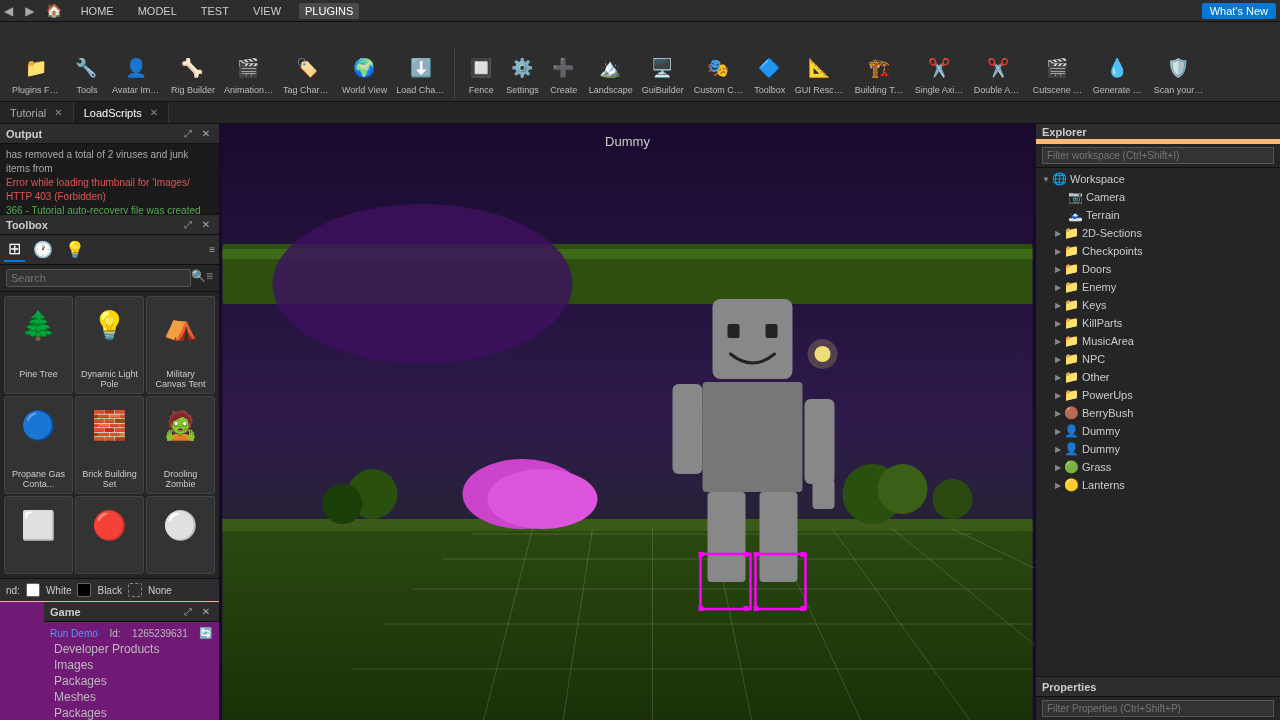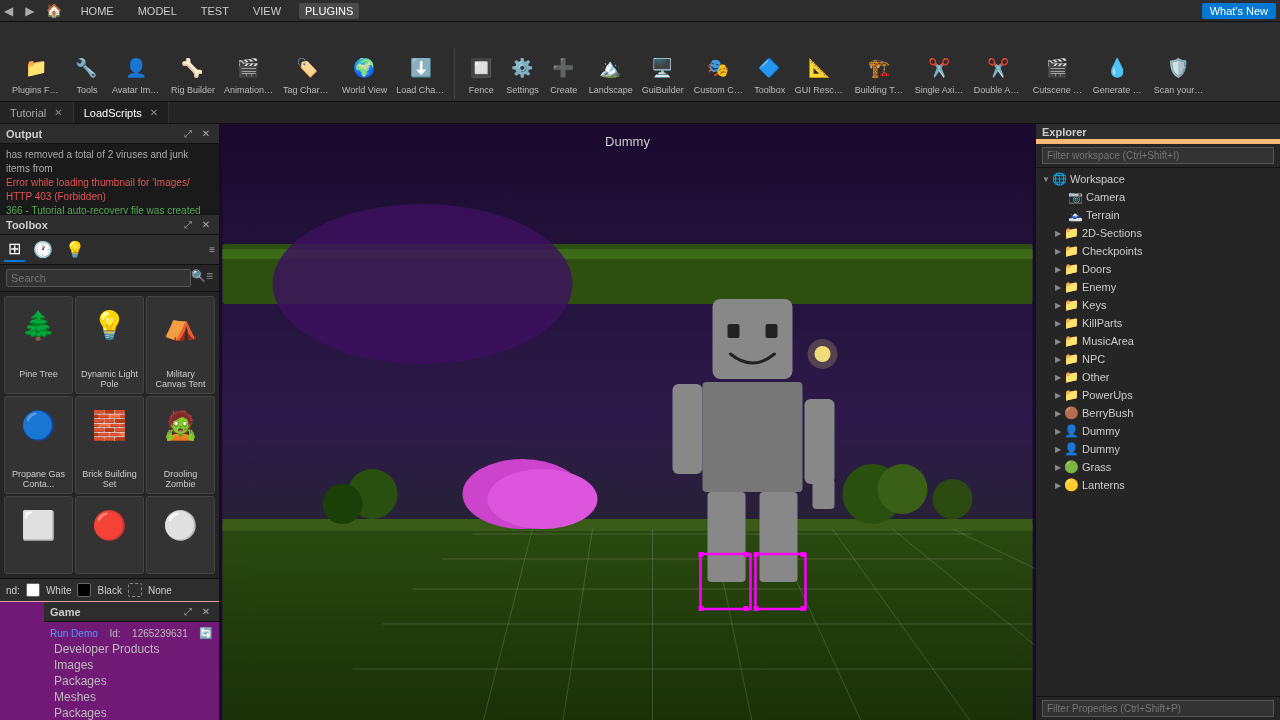--- a/index.html
+++ b/index.html
@@ -534,18 +534,21 @@
       </div>
 
       <div class="tree-item" style="padding-left:16px;">
         <span class="tree-arrow">▶</span>
         <span class="tree-icon" style="color:#ffcc00;">🟡</span>
         <span class="tree-label">Lanterns</span>
       </div>
     </div>
 
     <div id="properties-panel">
+      <div id="properties-header">
+        <span>Properties</span>
+      </div>
       <div id="properties-filter">
         <input type="text" placeholder="Filter Properties (Ctrl+Shift+P)" style="">
       </div>
     </div>
   </div>
 </div>
 
 </body></html>

